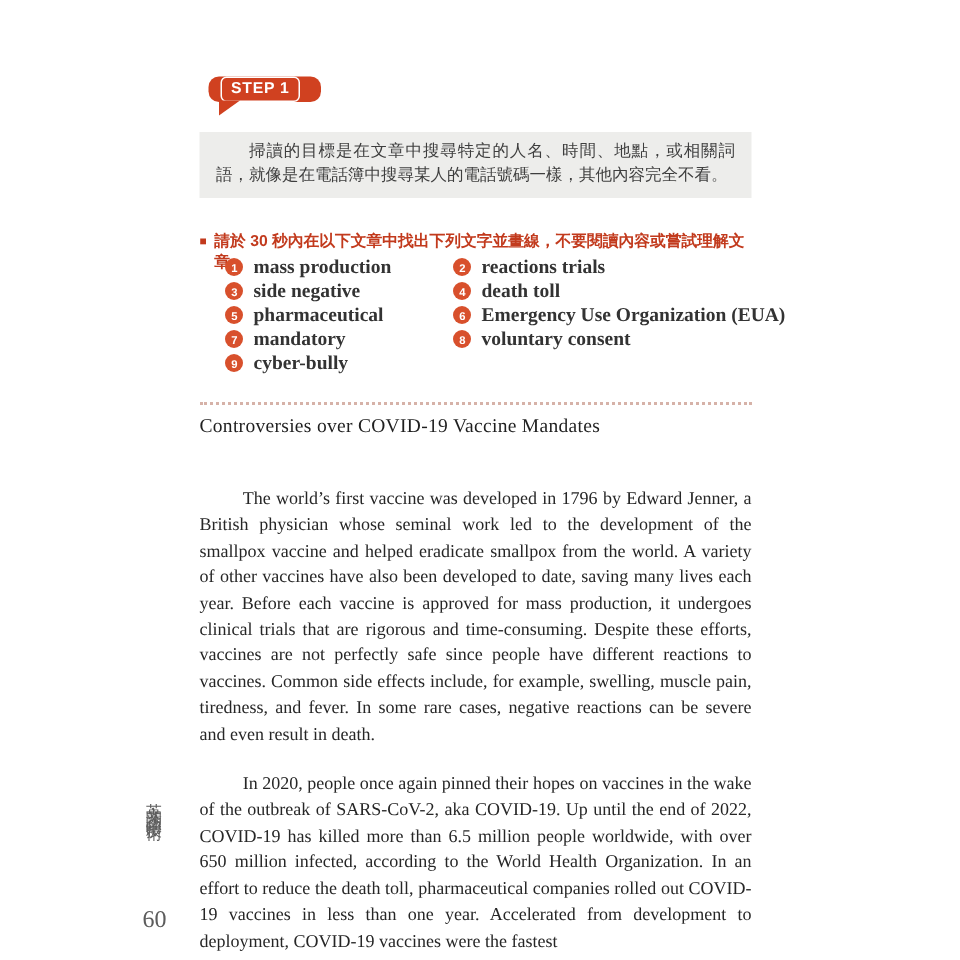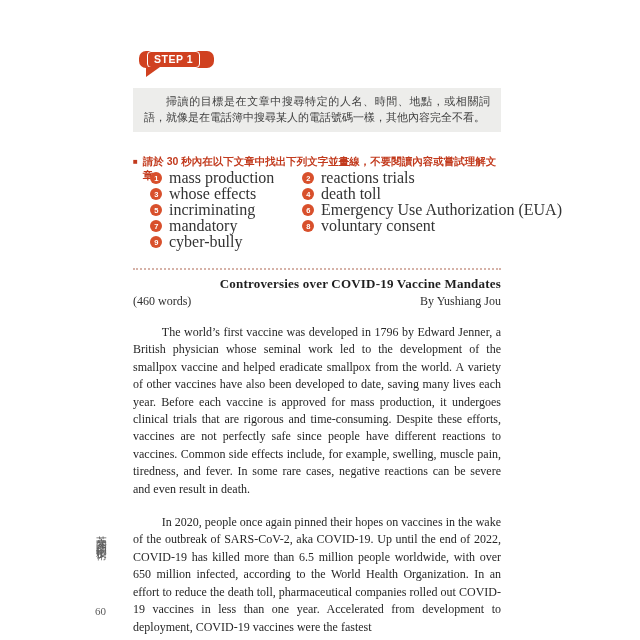--- a/index.html
+++ b/index.html
@@ -78,34 +78,33 @@
   }
   .word-row{display:flex;align-items:center;height:12.5px;}
   .badge{
     flex:0 0 auto;width:12px;height:12px;border-radius:50%;
     background:var(--badge-red);color:#fff;
     font-family:"Liberation Sans",sans-serif;font-weight:bold;
     font-size:7.5px;line-height:1;letter-spacing:-0.5px;
     display:inline-flex;align-items:center;justify-content:center;
     margin-right:7px;
   }
-  .word{font-size:16px;color:#333;white-space:nowrap;}
+  .word{font-size:13px;color:#333;white-space:nowrap;font-weight:bold;}
 
   
   .dotted-rule{
     position:absolute;left:133px;top:268px;width:368px;height:0;
     border-top:2px dotted var(--rule-pink);
   }
 
   
   .article-title{
     position:absolute;left:133px;top:276px;width:368px;
-    font-size:13px;font-weight:bold;color:#1f1f1f;
+    font-size:13px;font-weight:normal;color:#1f1f1f;
     letter-spacing:0.2px;
-    text-align:right;
   }
   .byline-row{
     position:absolute;left:133px;top:294px;width:368px;
     display:flex;justify-content:space-between;
     font-size:12px;color:#2e2e2e;
   }
   .article-body{
     position:absolute;left:133px;top:324px;width:368px;
   }
   .article-body p{
@@ -116,21 +115,21 @@
 
   
   .side-label{
     position:absolute;left:94px;top:527px;
     writing-mode:vertical-rl;text-orientation:upright;
     font-size:10.5px;color:var(--muted);
     letter-spacing:2.5px;font-family:"Liberation Serif",serif;
   }
   .folio{
     position:absolute;left:95px;top:605px;
-    font-size:11px;color:var(--muted);
+    font-size:16px;color:var(--muted);
   }
 </style>
 </head>
 <body>
 
 <div class="page">
 
   <div class="step-banner">
     <span class="step-chip">STEP 1</span>
   </div>
@@ -148,56 +147,52 @@
     <div class="word-row">
       <span class="badge">1</span>
       <span class="word">mass production</span>
     </div>
     <div class="word-row">
       <span class="badge">2</span>
       <span class="word">reactions trials</span>
     </div>
     <div class="word-row">
       <span class="badge">3</span>
-      <span class="word">whose effects</span>
+      <span class="word">side negative</span>
     </div>
     <div class="word-row">
       <span class="badge">4</span>
       <span class="word">death toll</span>
     </div>
     <div class="word-row">
       <span class="badge">5</span>
-      <span class="word">incriminating</span>
+      <span class="word">pharmaceutical</span>
     </div>
     <div class="word-row">
       <span class="badge">6</span>
-      <span class="word">Emergency Use Authorization (EUA)</span>
+      <span class="word">Emergency Use Organization (EUA)</span>
     </div>
     <div class="word-row">
       <span class="badge">7</span>
       <span class="word">mandatory</span>
     </div>
     <div class="word-row">
       <span class="badge">8</span>
       <span class="word">voluntary consent</span>
     </div>
     <div class="word-row">
       <span class="badge">9</span>
       <span class="word">cyber-bully</span>
     </div>
   </div>
 
   <div class="dotted-rule"></div>
 
   <h1 class="article-title">Controversies over COVID-19 Vaccine Mandates</h1>
 
-  <div class="byline-row">
-    <span>(460 words)</span>
-    <span>By Yushiang Jou</span>
-  </div>
 
   <div class="article-body">
     <p>The world’s first vaccine was developed in 1796 by Edward Jenner, a British physician whose seminal work led to the development of the smallpox vaccine and helped eradicate smallpox from the world. A variety of other vaccines have also been developed to date, saving many lives each year. Before each vaccine is approved for mass production, it undergoes clinical trials that are rigorous and time-consuming. Despite these efforts, vaccines are not perfectly safe since people have different reactions to vaccines. Common side effects include, for example, swelling, muscle pain, tiredness, and fever. In some rare cases, negative reactions can be severe and even result in death.</p>
     <p>In 2020, people once again pinned their hopes on vaccines in the wake of the outbreak of SARS-CoV-2, aka COVID-19. Up until the end of 2022, COVID-19 has killed more than 6.5 million people worldwide, with over 650 million infected, according to the World Health Organization. In an effort to reduce the death toll, pharmaceutical companies rolled out COVID-19 vaccines in less than one year. Accelerated from development to deployment, COVID-19 vaccines were the fastest</p>
   </div>
 
   <div class="side-label">英文閱讀的技術</div>
   <div class="folio">60</div>
 
 </div>

